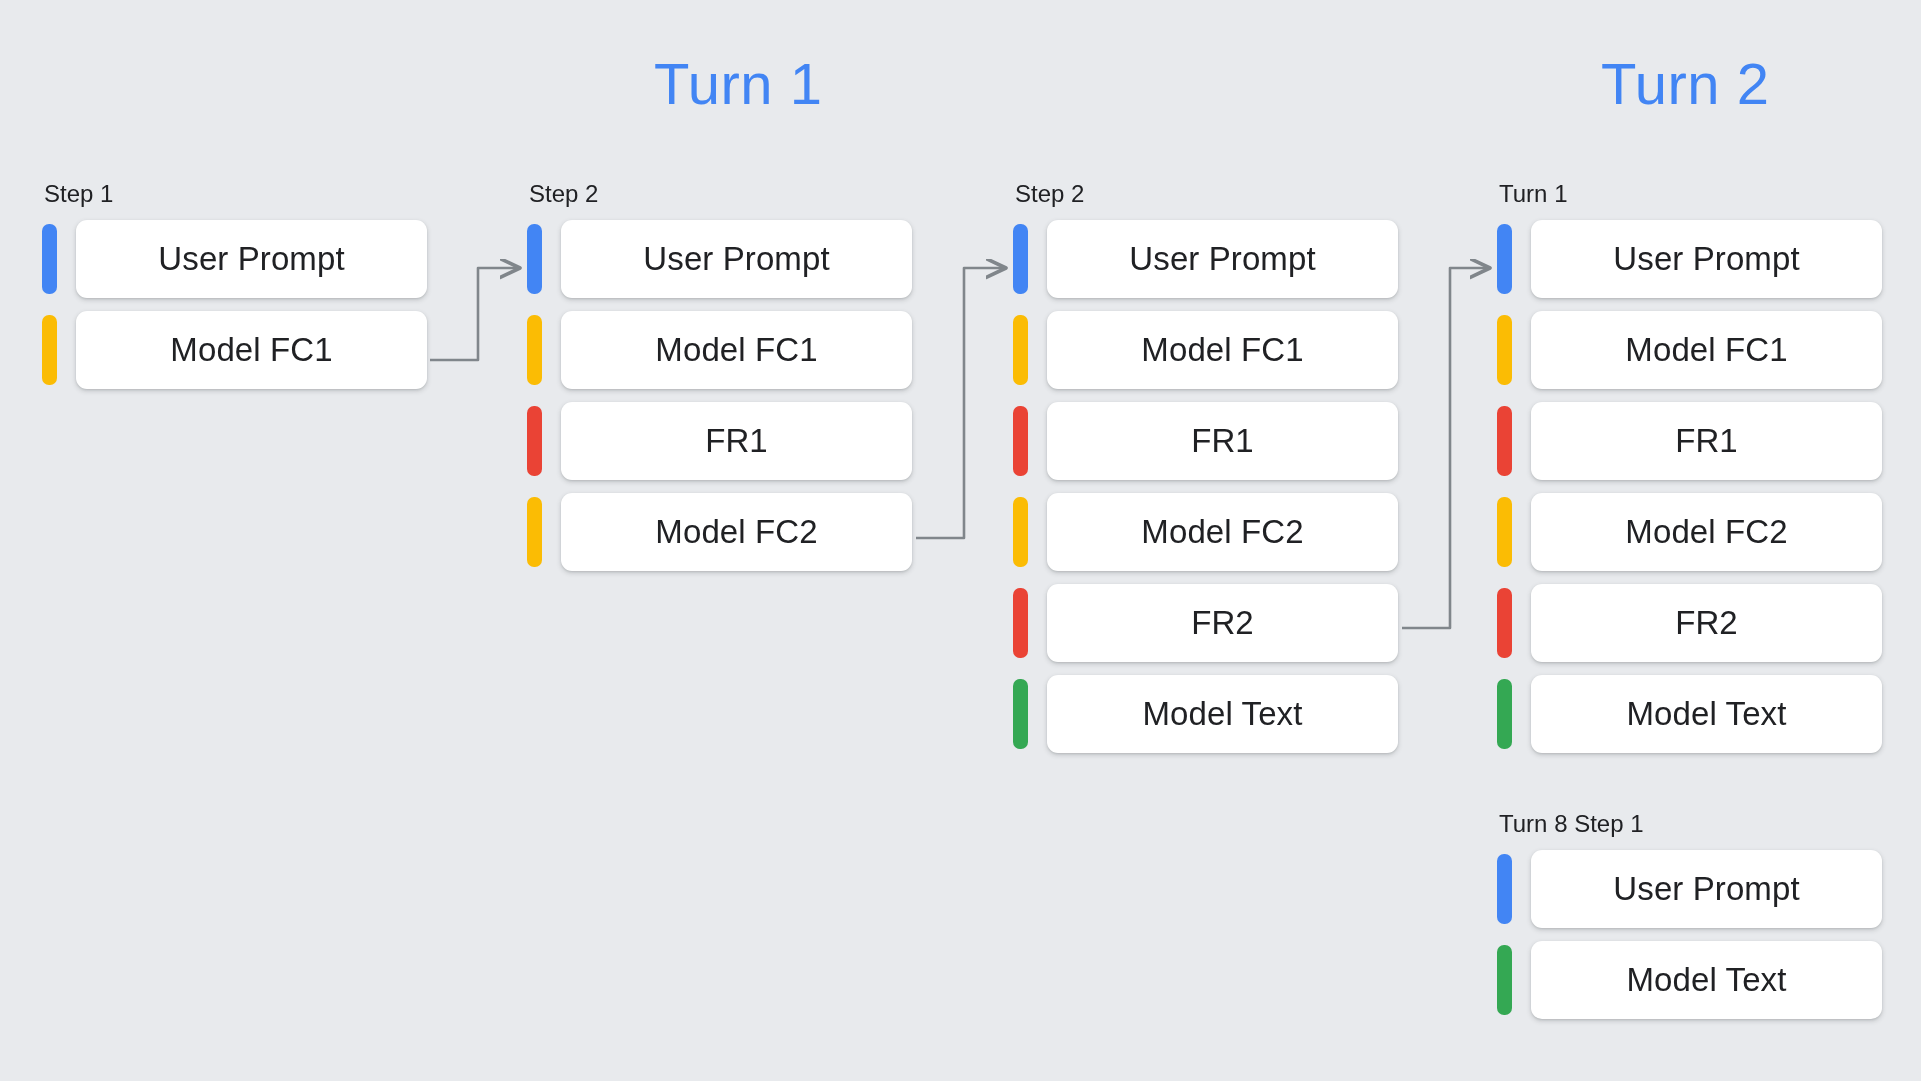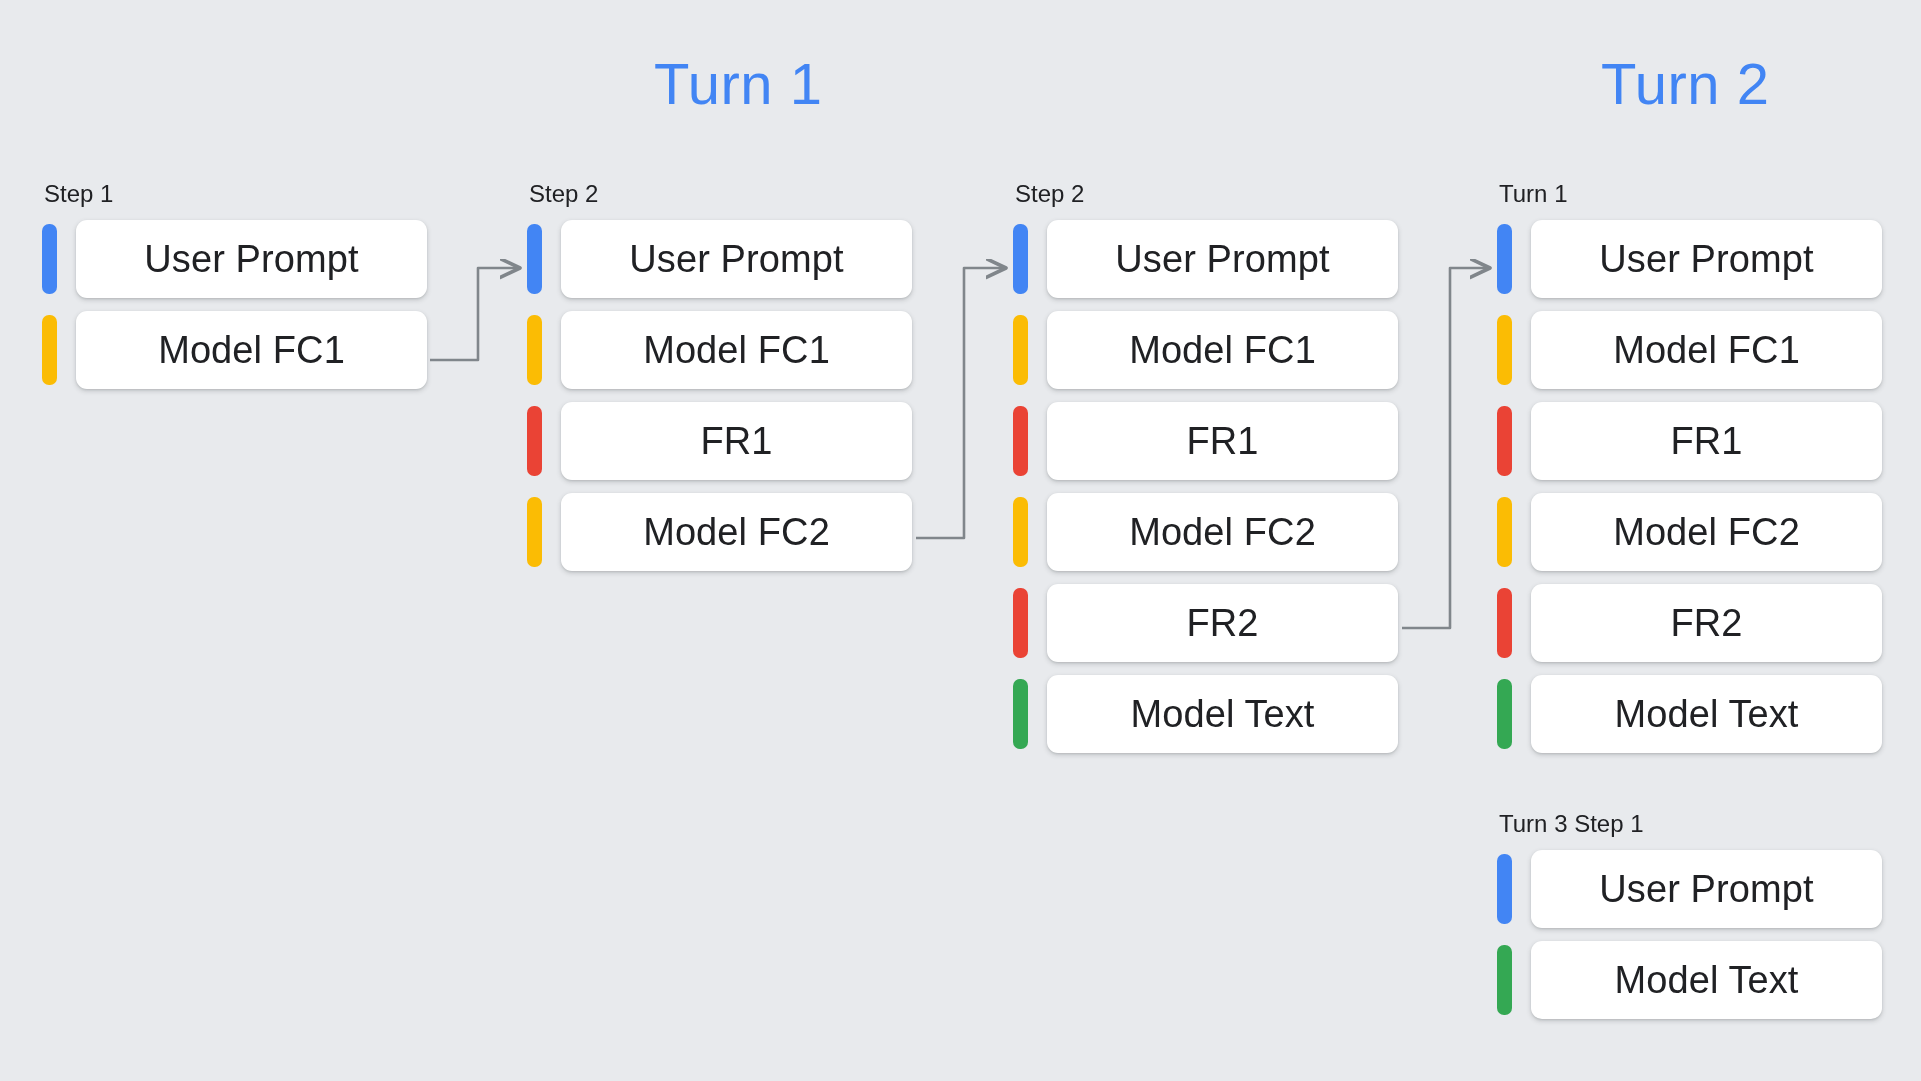--- a/index.html
+++ b/index.html
@@ -73,21 +73,21 @@
     background: #ffffff;
     border-radius: 11px;
     box-shadow: 0 2px 5px rgba(60, 64, 67, 0.22),
                 0 1px 2px rgba(60, 64, 67, 0.12);
     display: flex;
     align-items: center;
     justify-content: center;
   }
 
   .row-card-text {
-    font-size: 38px;
+    font-size: 33px;
     color: #202124;
     font-weight: 400;
     white-space: nowrap;
     letter-spacing: 0.1px;
   }
 
   
   #arrow-layer {
     position: absolute;
     left: 0;
@@ -231,21 +231,21 @@
       <div class="row">
         <div class="row-bar" style="background:#34a853;"></div>
         <div class="row-card">
           <span class="row-card-text">Model Text</span>
         </div>
       </div>
     </div>
   </div>
 
   <div class="column" style="left:1497px; top:812px; width:385px;">
-    <div class="column-label">Turn 3 Step 1</div>
+    <div class="column-label">Turn 8 Step 1</div>
     <div class="rows">
       <div class="row">
         <div class="row-bar" style="background:#4285f4;"></div>
         <div class="row-card">
           <span class="row-card-text">User Prompt</span>
         </div>
       </div>
       <div class="row">
         <div class="row-bar" style="background:#34a853;"></div>
         <div class="row-card">

